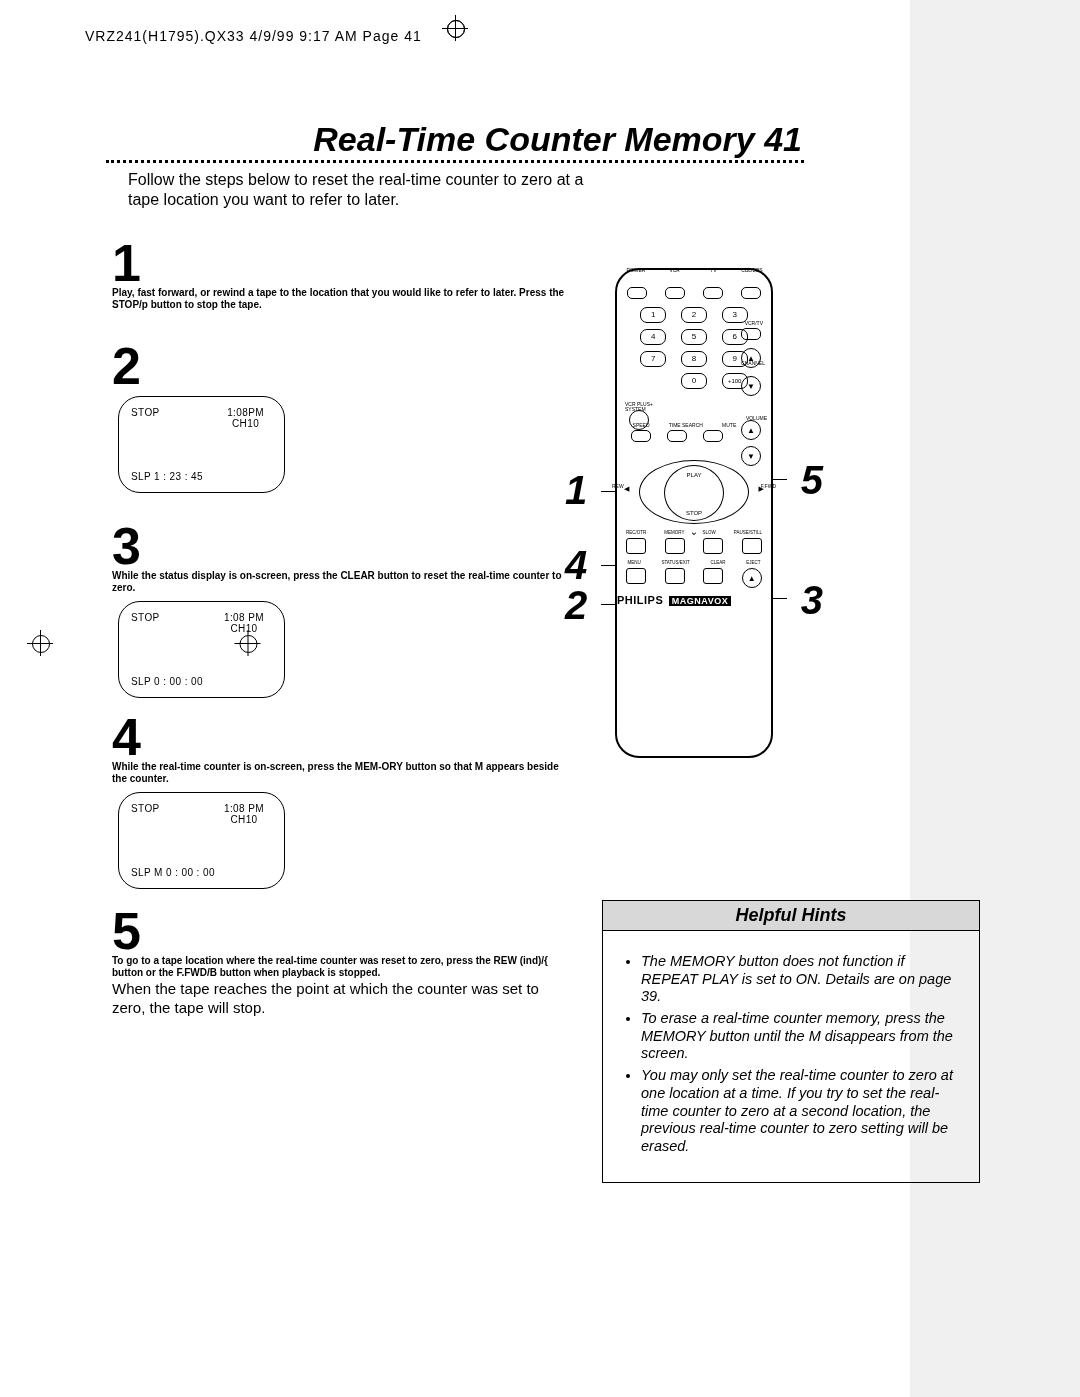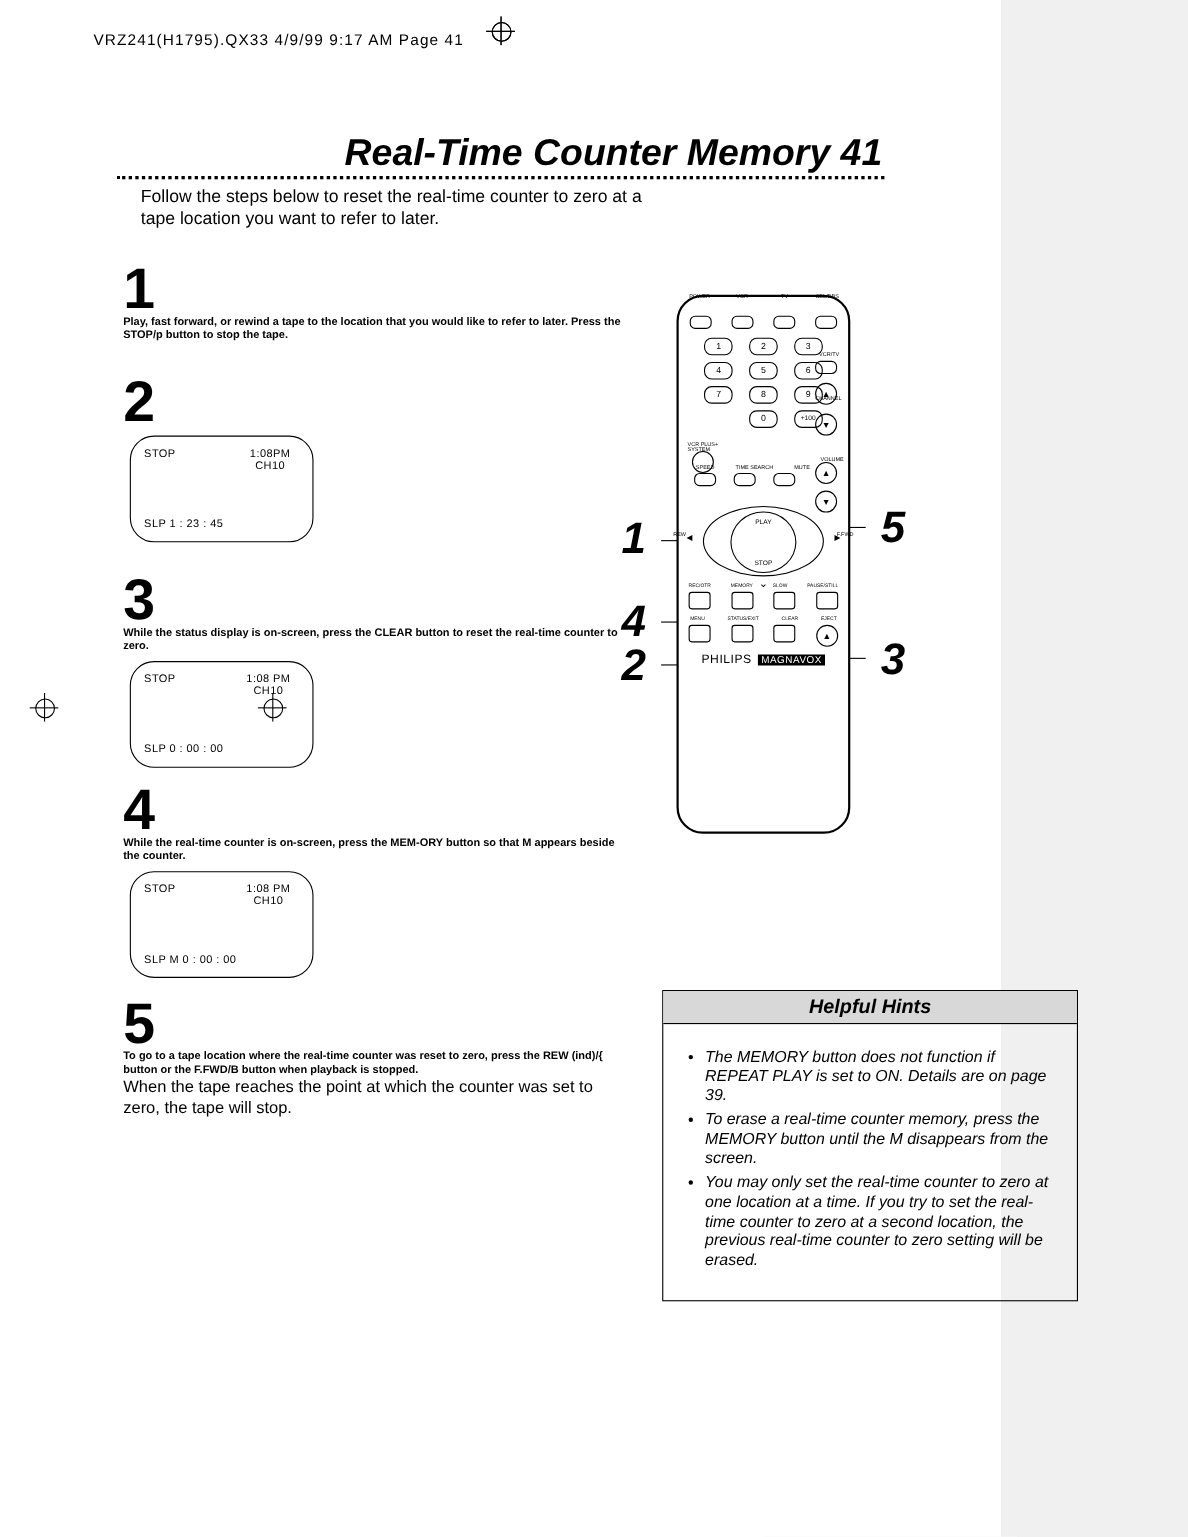--- a/index.html
+++ b/index.html
@@ -198,22 +198,22 @@
   .row-rec-labels{position:absolute; top:260px; left:0; right:0; display:flex; justify-content:space-around;}
   .row-rec-labels span{font-size:4.5px;}
   .row-rec{position:absolute; top:268px; left:0; right:0; display:flex; justify-content:space-around;}
 
   .row-menu-labels{position:absolute; top:290px; left:0; right:0; display:flex; justify-content:space-around;}
   .row-menu-labels span{font-size:4.5px;}
   .row-menu{position:absolute; top:298px; left:0; right:0; display:flex; justify-content:space-around;}
   .sq-btn{width:18px;height:14px;border:1px solid #000;border-radius:3px;}
 
   .brand {
-    position:absolute; bottom:150px; left:0;right:0;text-align:center;
-    font-size:11px; font-weight:normal; letter-spacing:0.5px;
+    position:absolute; bottom:150px; left:0;right:0;
+    font-size:11px; font-weight:bold; letter-spacing:0.5px;
   }
   .brand .mag{background:#000;color:#fff;padding:0 3px;font-size:9px;margin-left:2px;}
 
   
   .callout {
     position:absolute;
     font-size:40px;
     font-weight:bold;
     font-style:italic;
   }

